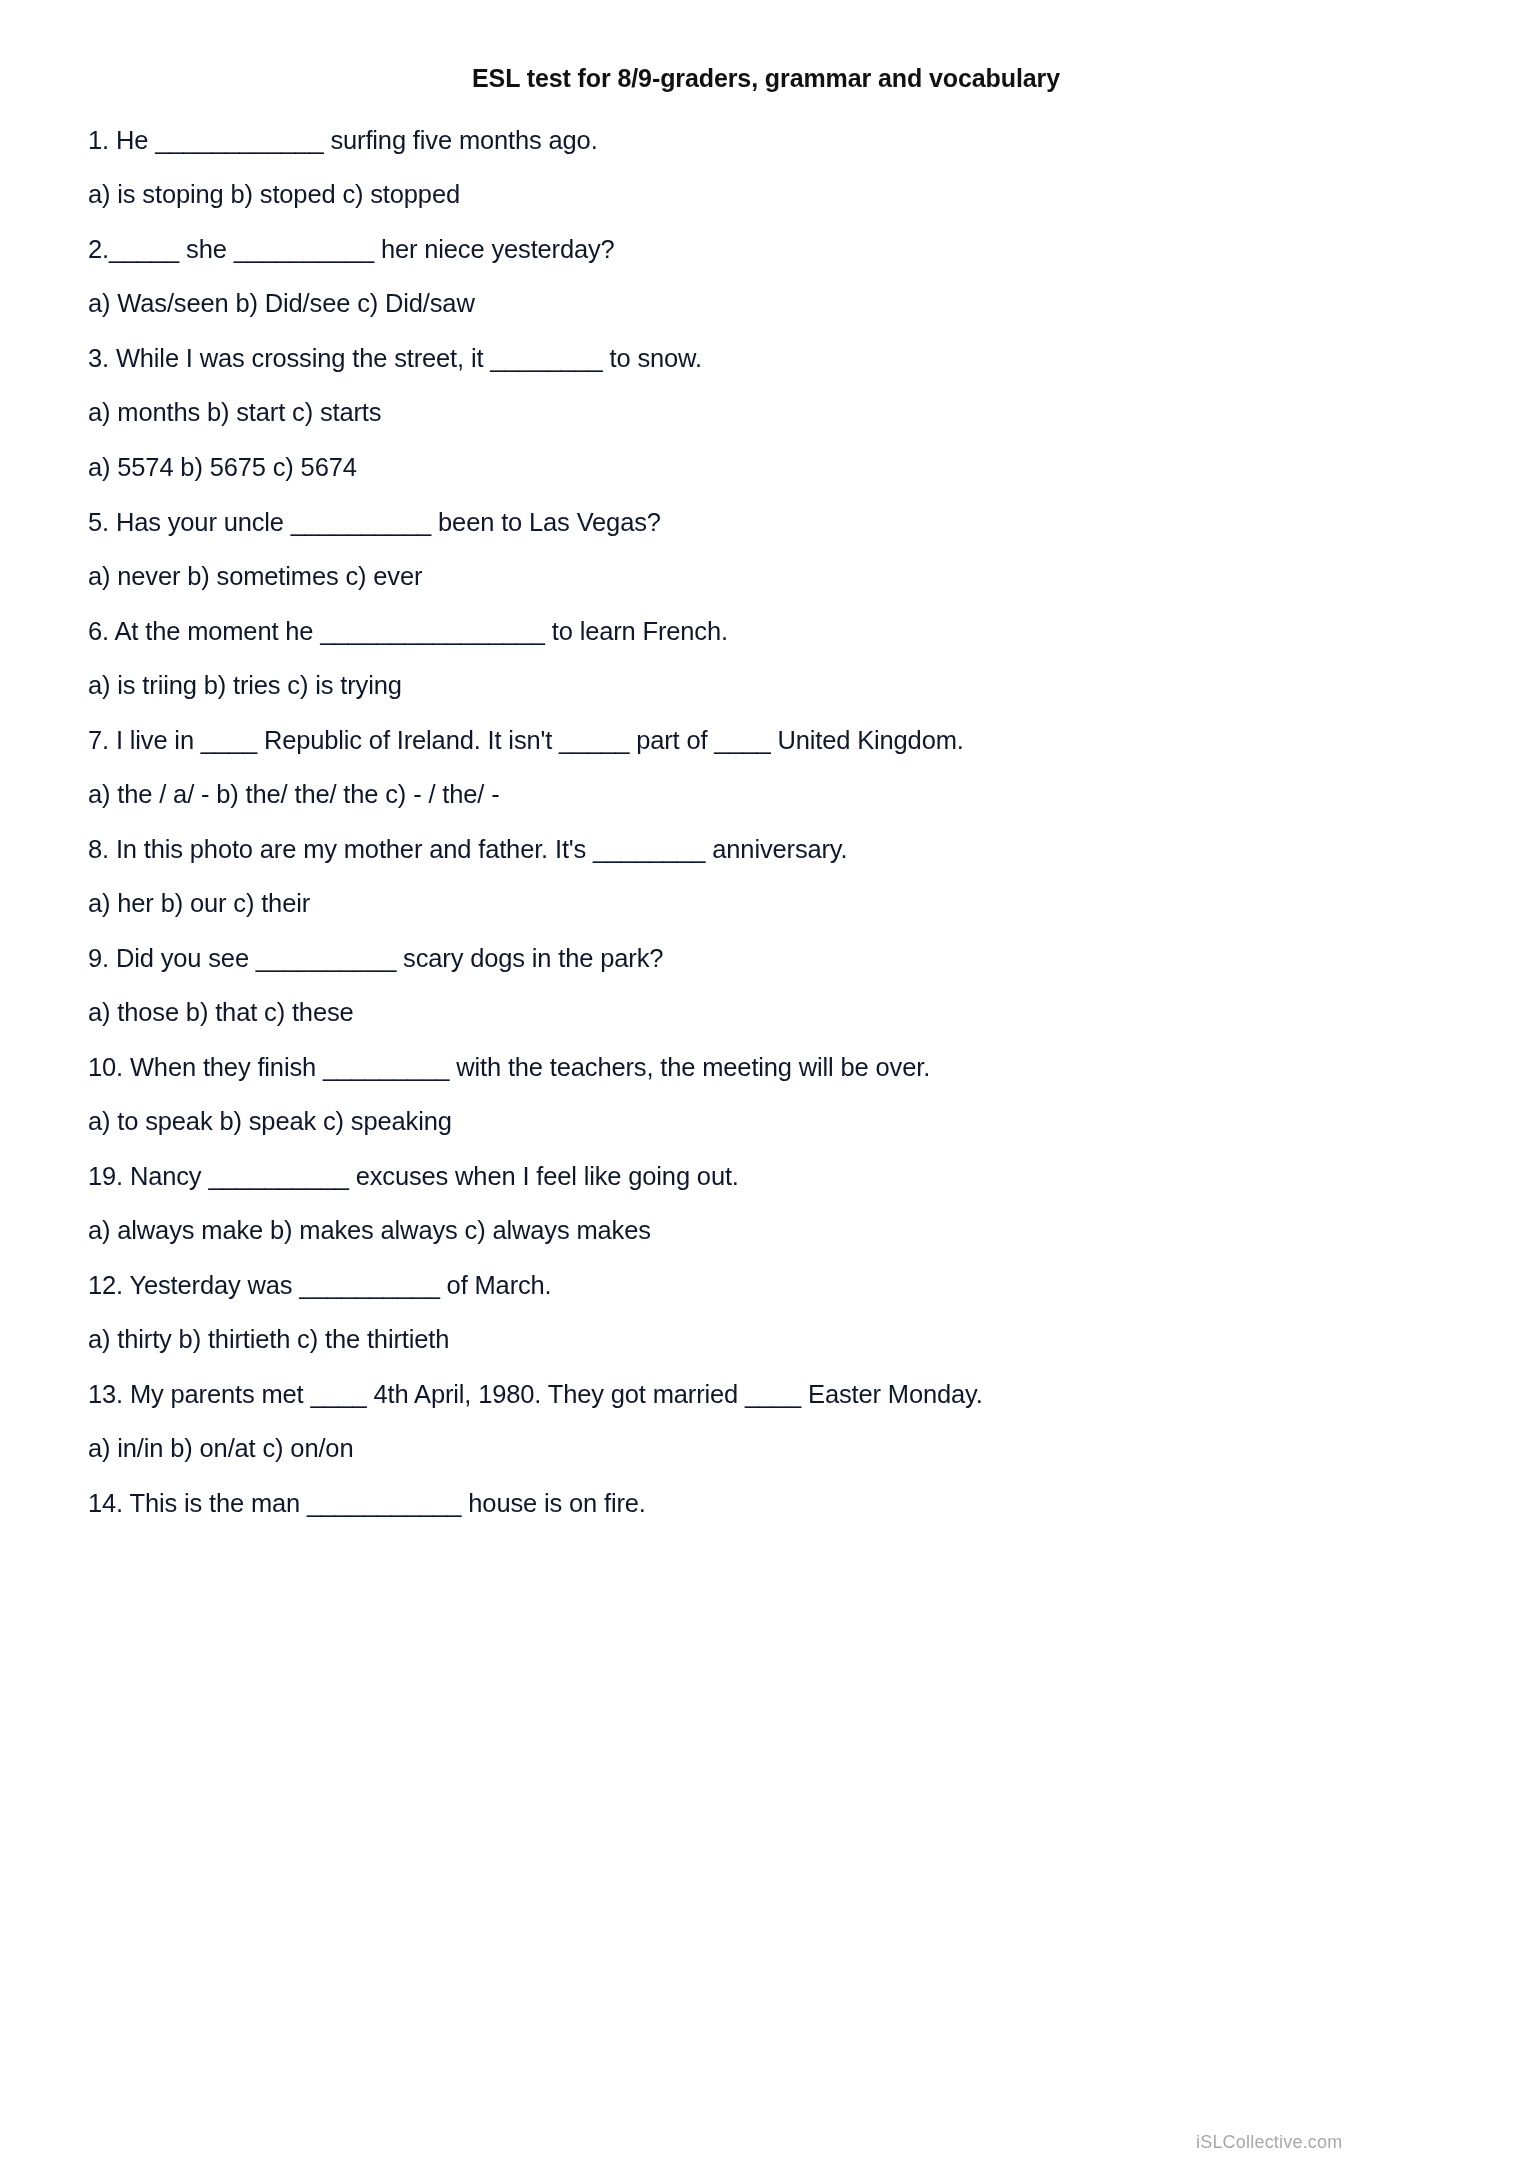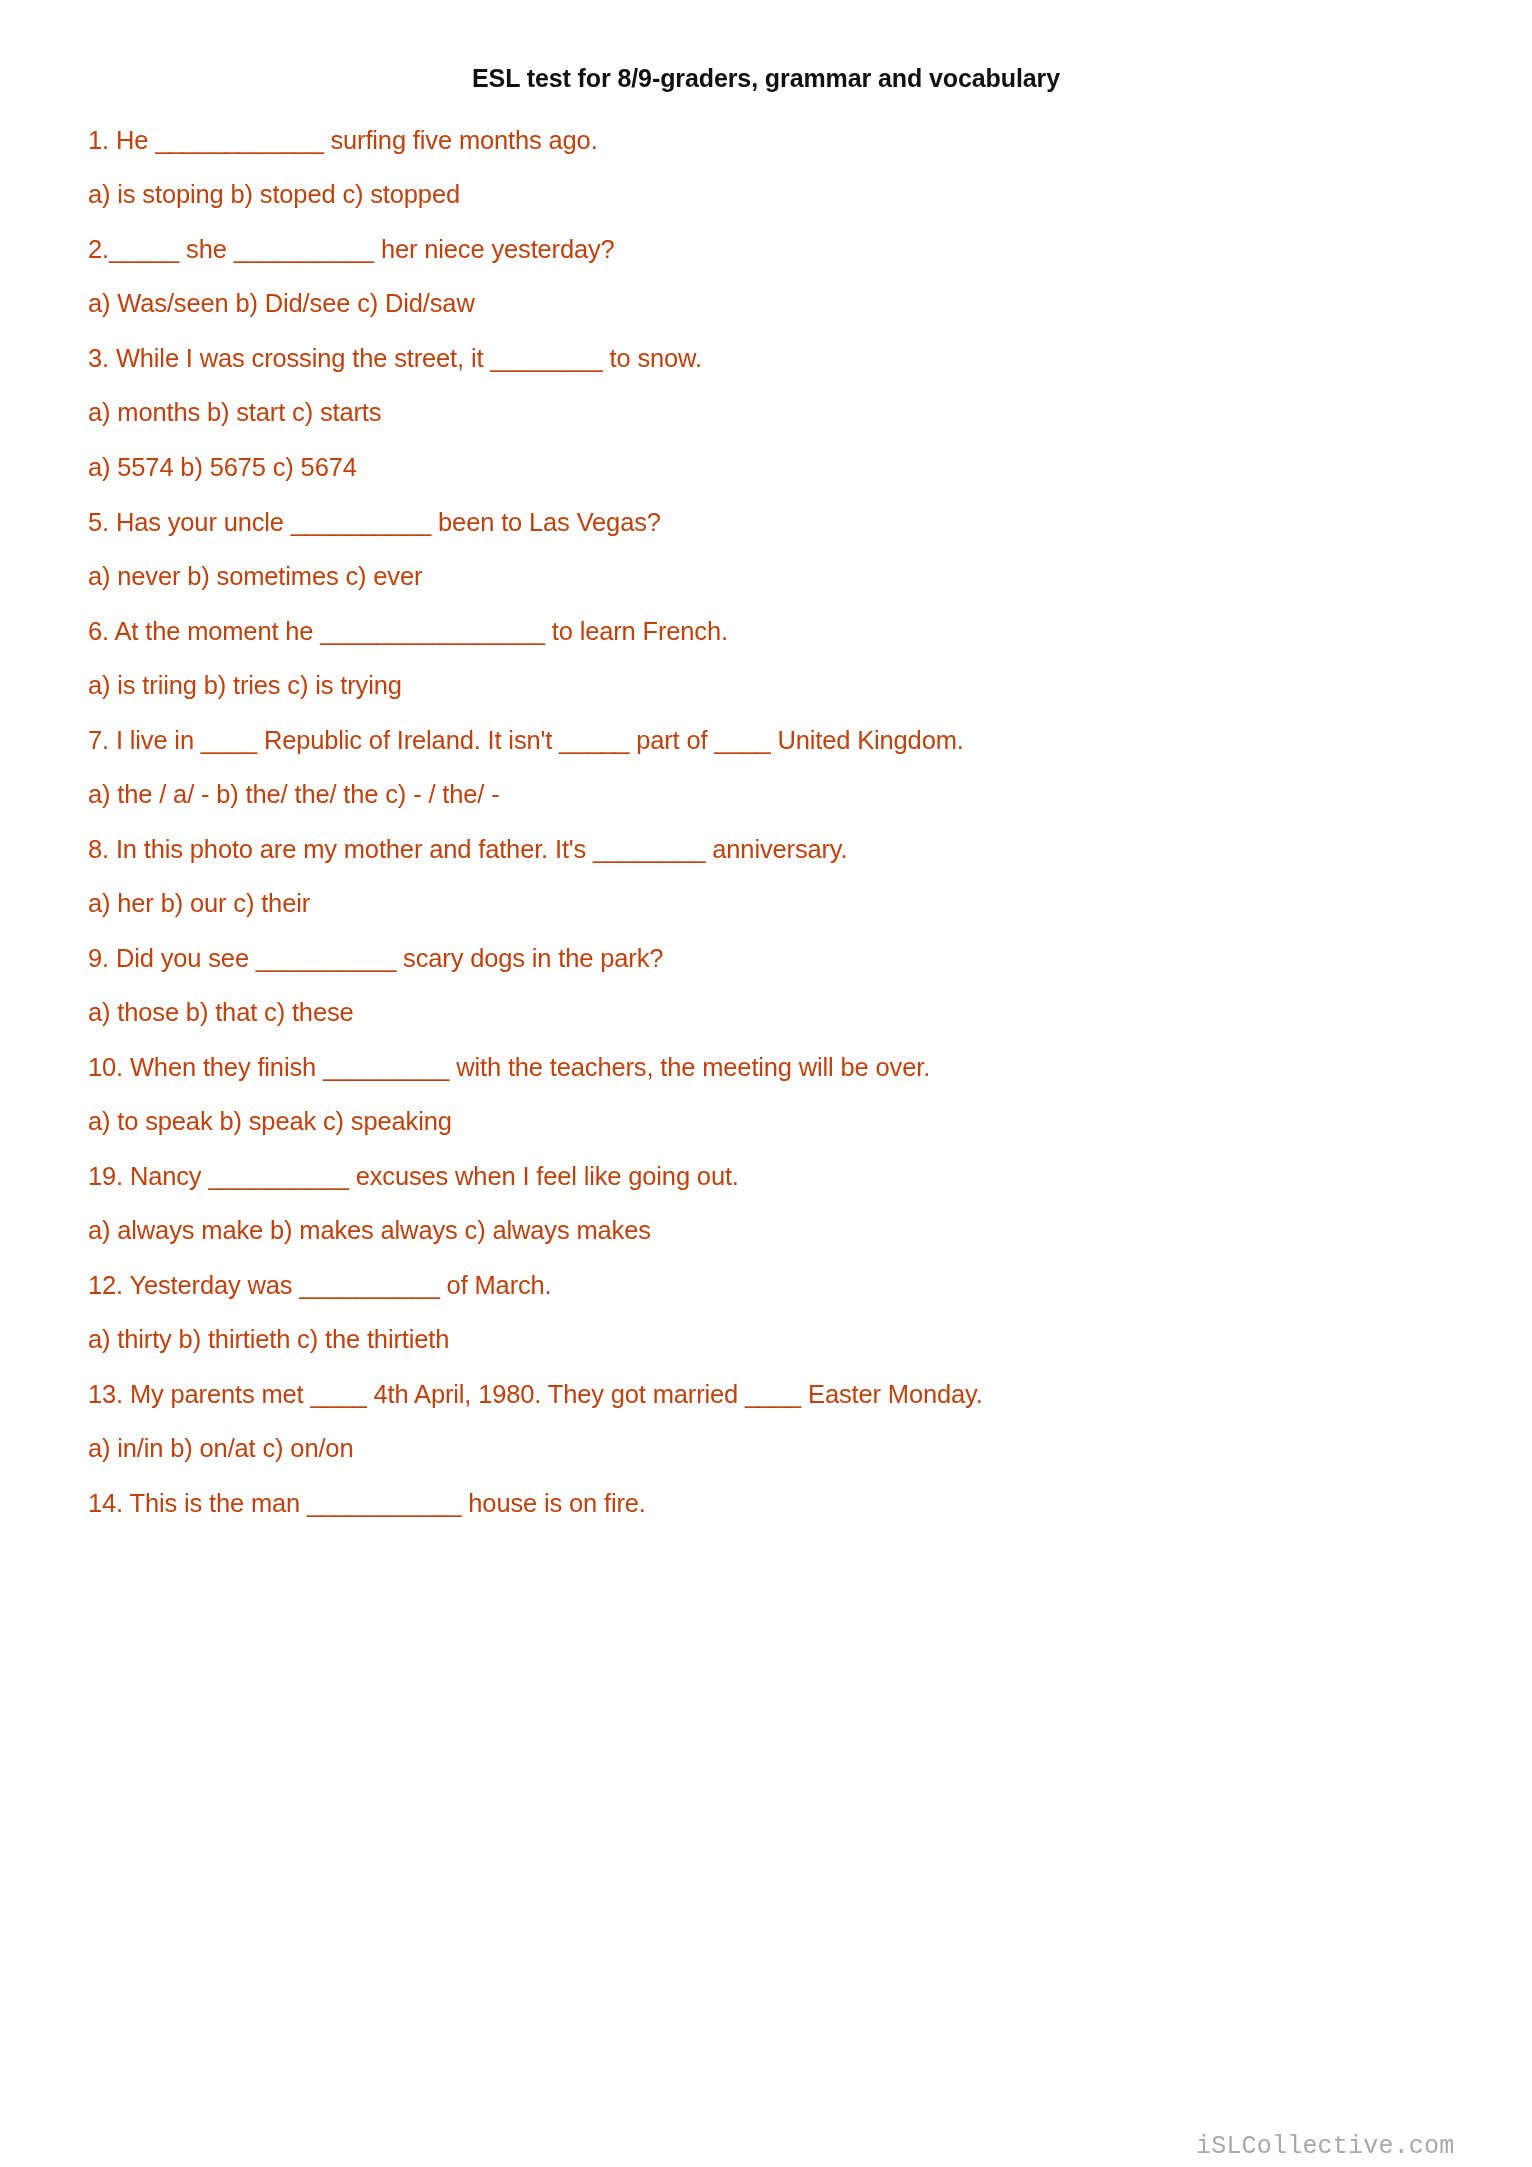--- a/index.html
+++ b/index.html
@@ -47,21 +47,21 @@
   }
 
   .qblock {
     margin: 0 0 0 0;
   }
 
   .q-line,
   .opt-line {
     font-size: 25.5px;
     line-height: 1;
-    color: #c2410c;
+    color: #0f172a;
     white-space: nowrap;
     letter-spacing: -0.15px;
   }
 
   .q-line {
     height: 54px;
   }
 
   .opt-line {
     height: 55px;
@@ -70,23 +70,23 @@
   .opt {
     display: inline-block;
     text-align: right;
   }
 
   
   .watermark {
     position: absolute;
     left: 1196px;
     top: 2092px;
-    font-size: 25px;
+    font-size: 18px;
     color: #a8a8a8;
-    font-family: Liberation Mono, monospace;
+    font-family: Liberation Sans, sans-serif;
     letter-spacing: 0.2px;
     white-space: nowrap;
   }
 </style>
 </head>
 <body>
 
 <div class="page">
 
   <div class="doc-title">ESL test for 8/9-graders, grammar and vocabulary</div>

